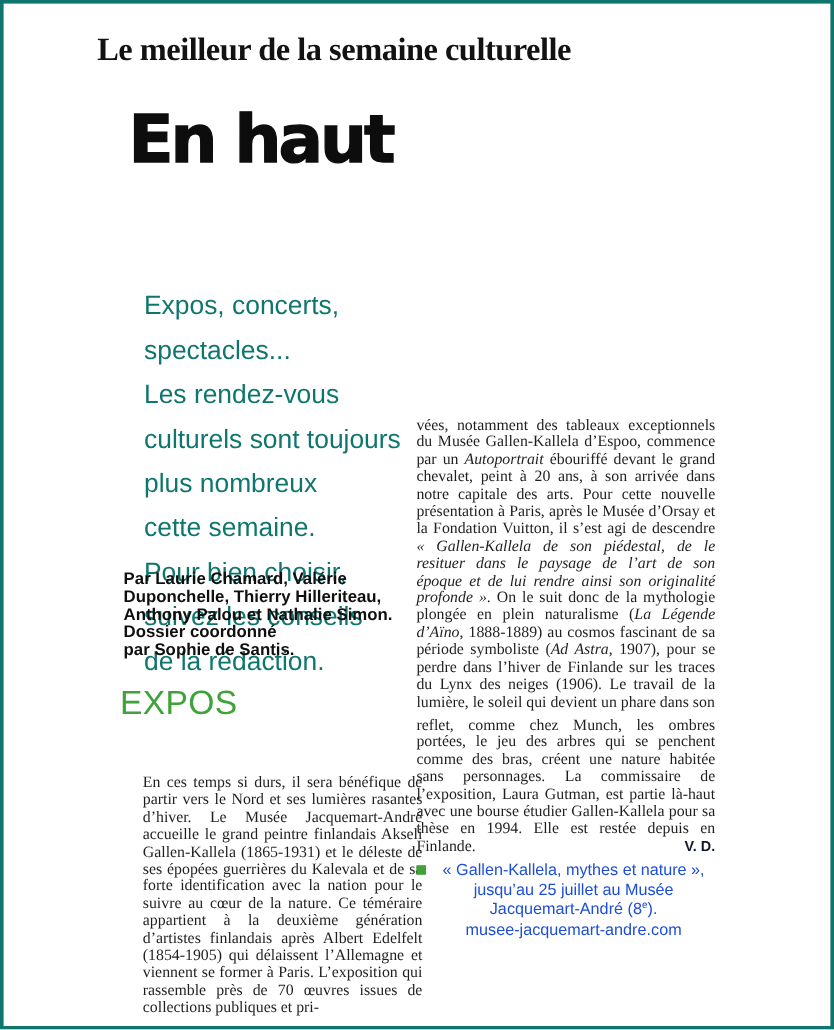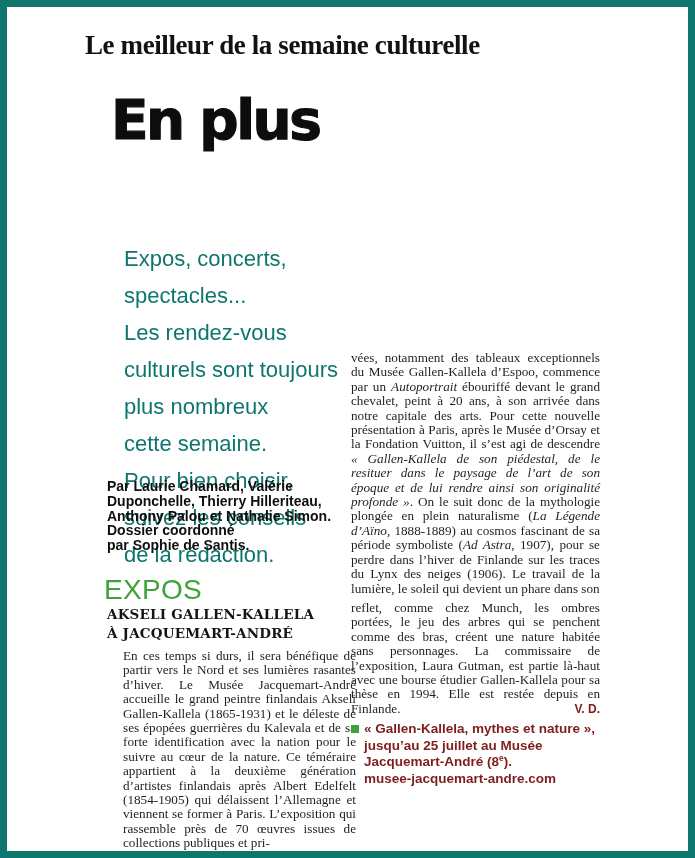--- a/index.html
+++ b/index.html
@@ -6,21 +6,21 @@
     margin: 0;
     padding: 0;
     background: #ffffff;
     font-family: "Liberation Sans", sans-serif;
   }
   .page {
     position: relative;
     width: 695px;
     height: 858px;
     background: #ffffff;
-    border: 7px solid #0f766e;
+    border: 3px solid #0f766e;
     box-sizing: border-box;
     overflow: hidden;
   }
   .kicker {
     position: absolute;
     left: 78px;
     top: 22px;
     margin: 0;
     font-family: "Liberation Serif", serif;
     font-weight: 700;
@@ -99,32 +99,32 @@
   }
   .col p { margin: 0; hyphens: auto; -webkit-hyphens: auto; }
   .col p + p { margin-top: 5px; }
   .col1 { left: 100px; top: 642px; width: 233px; margin-left: 16px; }
   .col2 { left: 344px; top: 344px; width: 249px; }
   .author {
     float: right;
     font-family: "Liberation Sans", sans-serif;
     font-weight: 700;
     font-size: 12px;
-    color: #7f1d1d;
+    color: #0f172a;
   }
   .footer {
     margin-top: 5px !important;
     position: relative;
     padding-left: 13px;
     font-family: "Liberation Sans", sans-serif;
-    font-weight: 700;
+    font-weight: 400;
     font-size: 13.5px;
     line-height: 16.5px;
-    color: #7f1d1d;
-    text-align: left;
+    color: #1d4ed8;
+    text-align: center;
     white-space: pre-line;
     hyphens: none !important;
   }
   .green-square {
     position: absolute;
     left: 0;
     top: 4px;
     width: 8px;
     height: 8px;
     background: var(--accent, #3fa33a);
@@ -134,43 +134,41 @@
   b { font-weight: 700; }
 </style>
 </head>
 <body>
 
 <div class="page">
 
   <h2 class="kicker">Le meilleur de la semaine culturelle</h2>
 
   <h1 class="headline">
-    <span class="hl">En plus</span>
+    <span class="hl">En haut</span>
   </h1>
 
   <p class="intro">Expos, concerts,
 spectacles...
 Les rendez-vous
 culturels sont toujours
 plus nombreux
 cette semaine.
 Pour bien choisir,
 suivez les conseils
 de la rédaction.</p>
 
   <p class="byline">Par Laurie Chamard, Valérie
 Duponchelle, Thierry Hilleriteau,
 Anthony Palou et Nathalie Simon.
 Dossier coordonné
 par Sophie de Santis.</p>
 
   <div class="section-label">EXPOS</div>
 
-  <h3 class="article-title">AKSELI GALLEN-KALLELA
-À JACQUEMART-ANDRÉ</h3>
 
   <div class="col col1">
     <p>En ces temps si durs, il sera bénéfique de partir vers le Nord et ses lumières rasantes d’hiver. Le Musée Jacquemart-André accueille le grand peintre finlandais Akseli Gallen-Kallela (1865-1931) et le déleste de ses épopées guerrières du Kalevala et de sa forte identification avec la nation pour le suivre au cœur de la nature. Ce téméraire appartient à la deuxième génération d’artistes finlandais après Albert Edelfelt (1854-1905) qui délaissent l’Allemagne et viennent se former à Paris. L’exposition qui rassemble près de 70 œuvres issues de collections publiques et pri-</p>
   </div>
 
   <div class="col col2">
     <p>vées, notamment des tableaux exceptionnels du Musée Gallen-Kallela d’Espoo, commence par un <i>Autoportrait</i> ébouriffé devant le grand chevalet, peint à 20 ans, à son arrivée dans notre capitale des arts. Pour cette nouvelle présentation à Paris, après le Musée d’Orsay et la Fondation Vuitton, il s’est agi de descendre <i>« Gallen-Kallela de son piédestal, de le resituer dans le paysage de l’art de son époque et de lui rendre ainsi son originalité profonde »</i>. On le suit donc de la mythologie plongée en plein naturalisme (<i>La Légende d’Aïno</i>, 1888-1889) au cosmos fascinant de sa période symboliste (<i>Ad Astra</i>, 1907), pour se perdre dans l’hiver de Finlande sur les traces du Lynx des neiges (1906). Le travail de la lumière, le soleil qui devient un phare dans son</p>
     <p>reflet, comme chez Munch, les ombres portées, le jeu des arbres qui se penchent comme des bras, créent une nature habitée sans personnages. La commissaire de l’exposition, Laura Gutman, est partie là-haut avec une bourse étudier Gallen-Kallela pour sa thèse en 1994. Elle est restée depuis en Finlande. <span class="author"><b>V. D.</b></span></p>
     <p class="footer"><span class="green-square"></span><span class="footer-text">« Gallen-Kallela, mythes et nature »,
 jusqu’au 25 juillet au Musée

